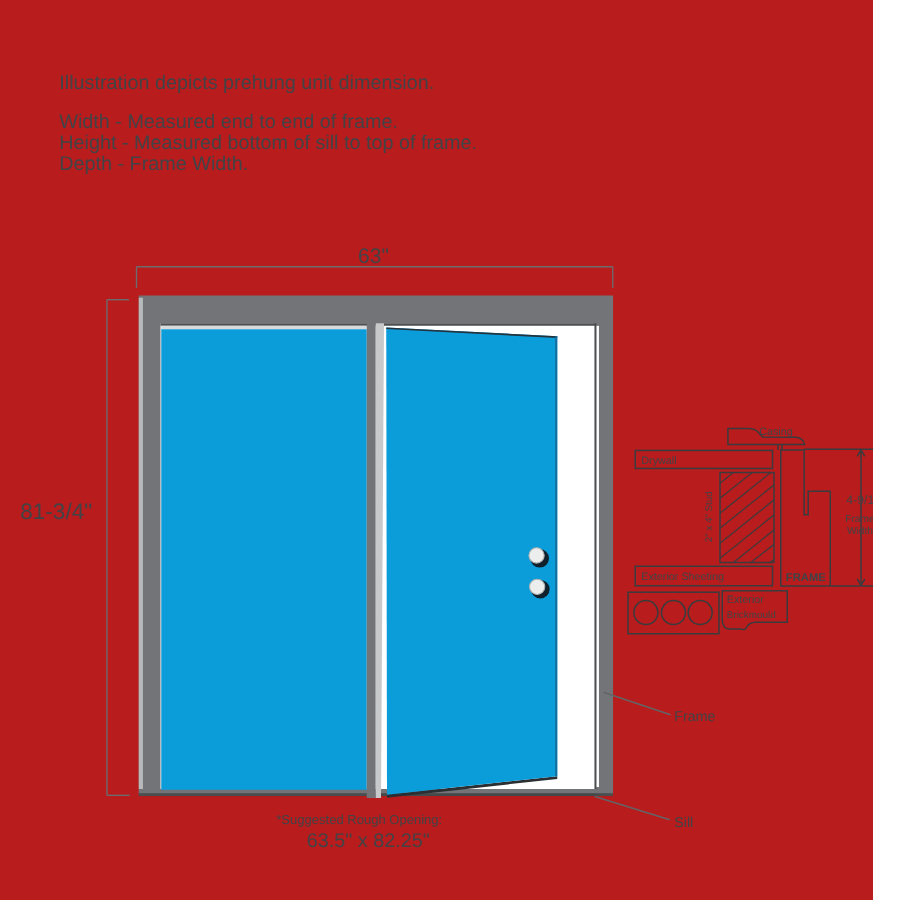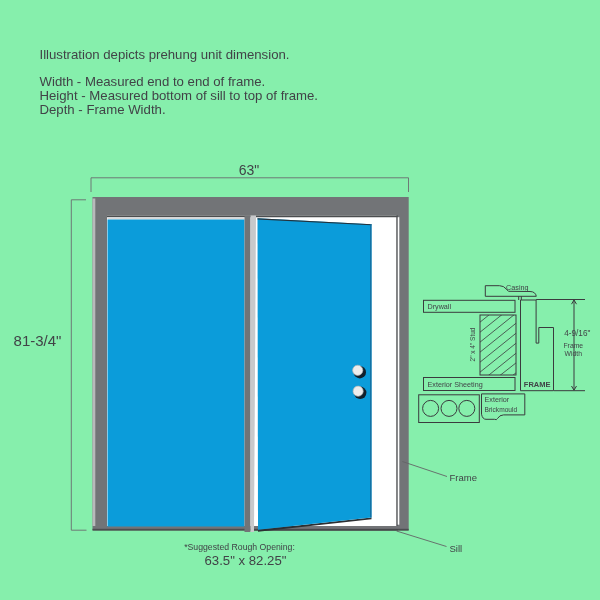--- a/index.html
+++ b/index.html
@@ -1,17 +1,17 @@
 <!DOCTYPE html>
 <html><head>
 <meta charset="utf-8">
 <style>
   html,body{margin:0;padding:0;background:#fff;}
-  #page{position:relative;width:600px;height:600px;background:#86efac;overflow:hidden;
-        font-family:"Liberation Sans",sans-serif;}
+  #page{position:relative;width:554px;height:600px;background:#b91c1c;overflow:hidden;
+        font-family:"Liberation Sans",sans-serif;padding-left:28px;}
   svg{position:absolute;top:0;left:0;}
   text{font-family:"Liberation Sans",sans-serif;fill:#414347;}
 </style>
 </head>
 <body>
 <div id="page">
 <svg width="600" height="600" viewBox="0 0 600 600">
 
 <g font-size="13.2" fill="#414347">
   <text x="39.5" y="59">Illustration depicts prehung unit dimension.</text>

